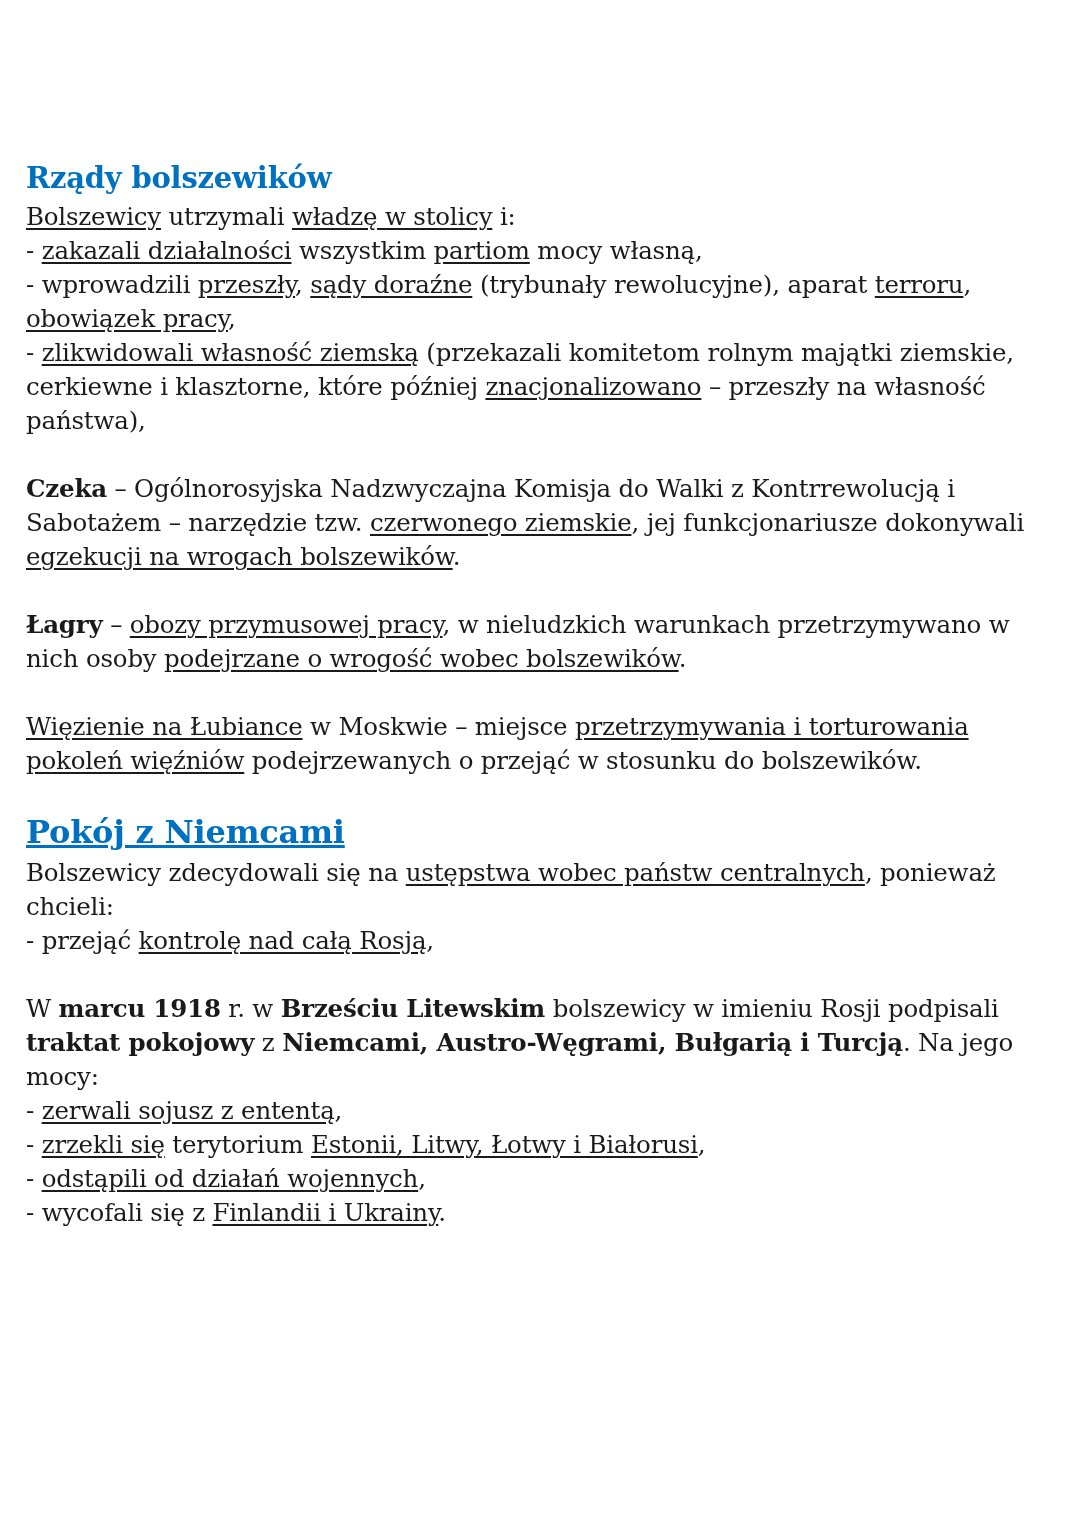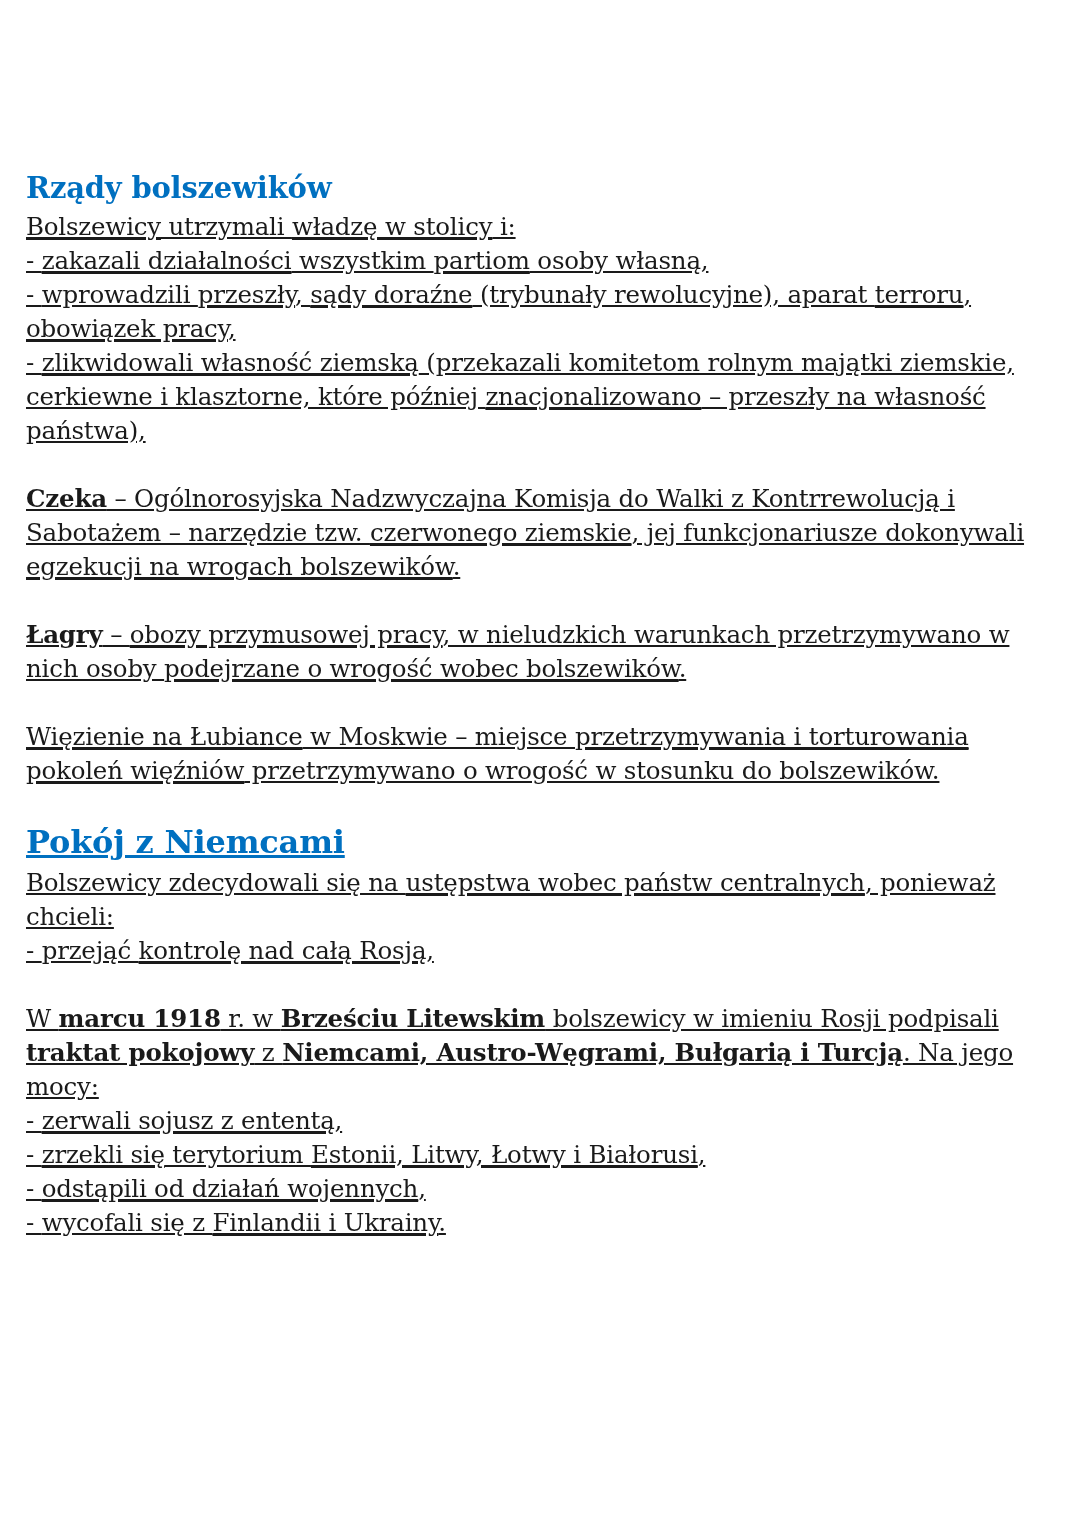--- a/index.html
+++ b/index.html
@@ -1,59 +1,59 @@
 <!DOCTYPE html>
 <html><head>
 <meta charset="utf-8">
 <style>
   html, body { margin: 0; padding: 0; background: #ffffff; }
   body { width: 1080px; height: 1527px; position: relative; overflow: hidden; }
   .page {
-    position: absolute; left: 26px; top: 166px; width: 1040px;
+    position: absolute; left: 26px; top: 156px; width: 1040px;
     font-family: "DejaVu Serif", "Liberation Serif", serif;
     font-size: 24.5px; line-height: 34px; color: #1a1a1a;
     letter-spacing: -0.2px;
   }
   h1, h2 {
     margin: 0; color: #0070C0; font-weight: bold;
     font-family: "DejaVu Serif", "Liberation Serif", serif;
   }
   h1 { font-size: 29px; line-height: 44px; }
   h2 { font-size: 32px; line-height: 48px; text-decoration: underline; }
-  p { margin: 0; text-decoration: underline; }
+  p { margin: 0; }
   .gap { height: 34px; }
   u { text-decoration: underline; text-decoration-thickness: 1.5px; text-underline-offset: 3px; }
   b { font-weight: bold; }
 </style>
 </head>
 <body>
 
 <div class="page">
 
   <h1>Rządy bolszewików</h1>
   <p><u>Bolszewicy</u><span> utrzymali </span><u>władzę w stolicy</u><span> i:</span></p>
 
-  <p><span>- </span><u>zakazali działalności</u><span> wszystkim </span><u>partiom</u><span> osoby własną,</span></p>
+  <p><span>- </span><u>zakazali działalności</u><span> wszystkim </span><u>partiom</u><span> mocy własną,</span></p>
 
   <p><span>- </span><span>wprowadzili </span><u>przeszły</u><span>, </span><u>sądy doraźne</u><span> (trybunały rewolucyjne), aparat </span><u>terroru</u><span>, </span><u>obowiązek pracy</u><span>,</span></p>
 
   <p><span>- </span><u>zlikwidowali własność ziemską</u><span> (przekazali komitetom rolnym majątki ziemskie, cerkiewne i klasztorne, które później </span><u>znacjonalizowano</u><span> – przeszły na własność państwa),</span></p>
 
 
   <div class="gap"></div>
 
   <p><b>Czeka</b><span> – Ogólnorosyjska Nadzwyczajna Komisja do Walki z Kontrrewolucją i Sabotażem – narzędzie tzw. </span><u>czerwonego ziemskie</u><span>, jej funkcjonariusze dokonywali </span><u>egzekucji na wrogach bolszewików</u><span>.</span></p>
 
   <div class="gap"></div>
 
   <p><b>Łagry</b><span> – </span><u>obozy przymusowej pracy</u><span>, w nieludzkich warunkach przetrzymywano w nich osoby </span><u>podejrzane o wrogość wobec bolszewików</u><span>.</span></p>
 
   <div class="gap"></div>
 
-  <p><u>Więzienie na Łubiance</u><span> w Moskwie – miejsce </span><u>przetrzymywania i torturowania pokoleń więźniów</u><span> przetrzymywano o wrogość w stosunku do bolszewików.</span></p>
+  <p><u>Więzienie na Łubiance</u><span> w Moskwie – miejsce </span><u>przetrzymywania i torturowania pokoleń więźniów</u><span> podejrzewanych o przejąć w stosunku do bolszewików.</span></p>
 
   <div style="height:30px"></div>
 
   <h2>Pokój z Niemcami</h2>
   <p><span>Bolszewicy zdecydowali się na </span><u>ustępstwa wobec państw centralnych</u><span>, ponieważ chcieli:</span></p>
 
   <p><span>- </span><span>przejąć </span><u>kontrolę nad całą Rosją</u><span>,</span></p>
 
 
   <div class="gap"></div>

